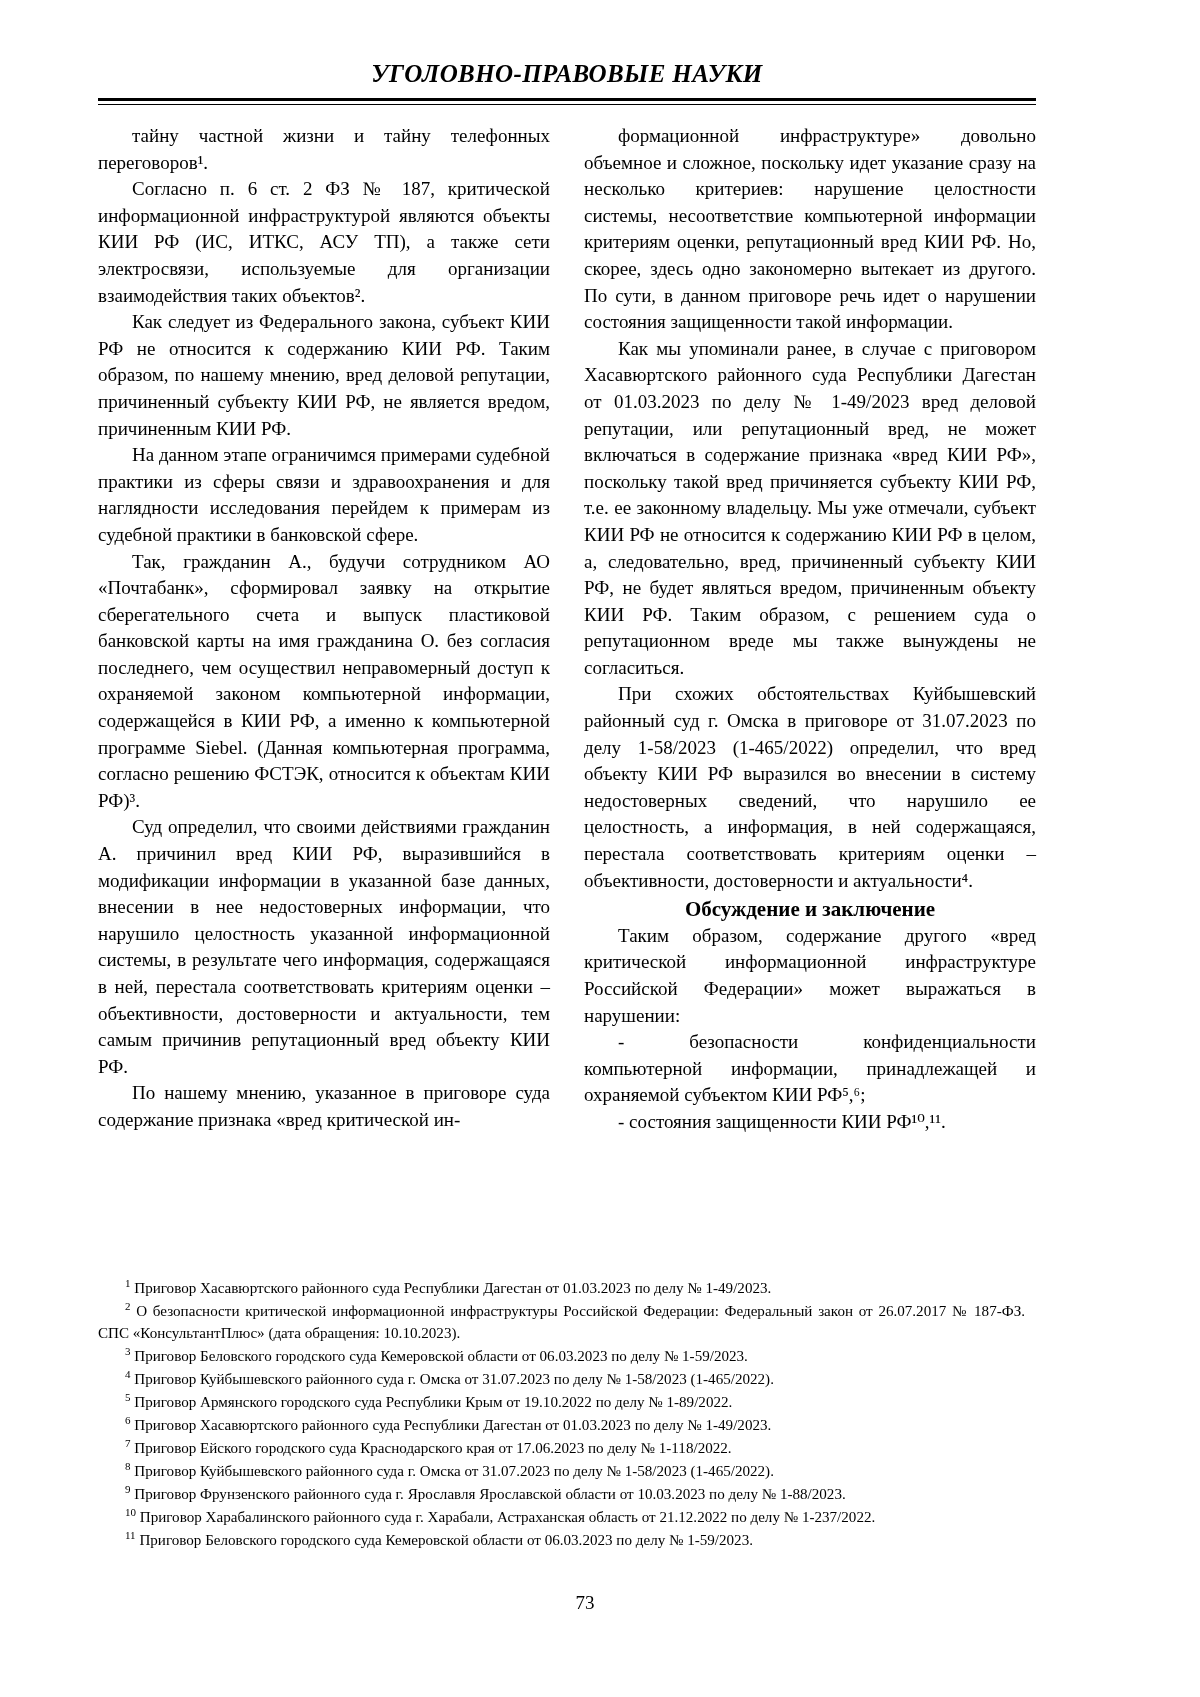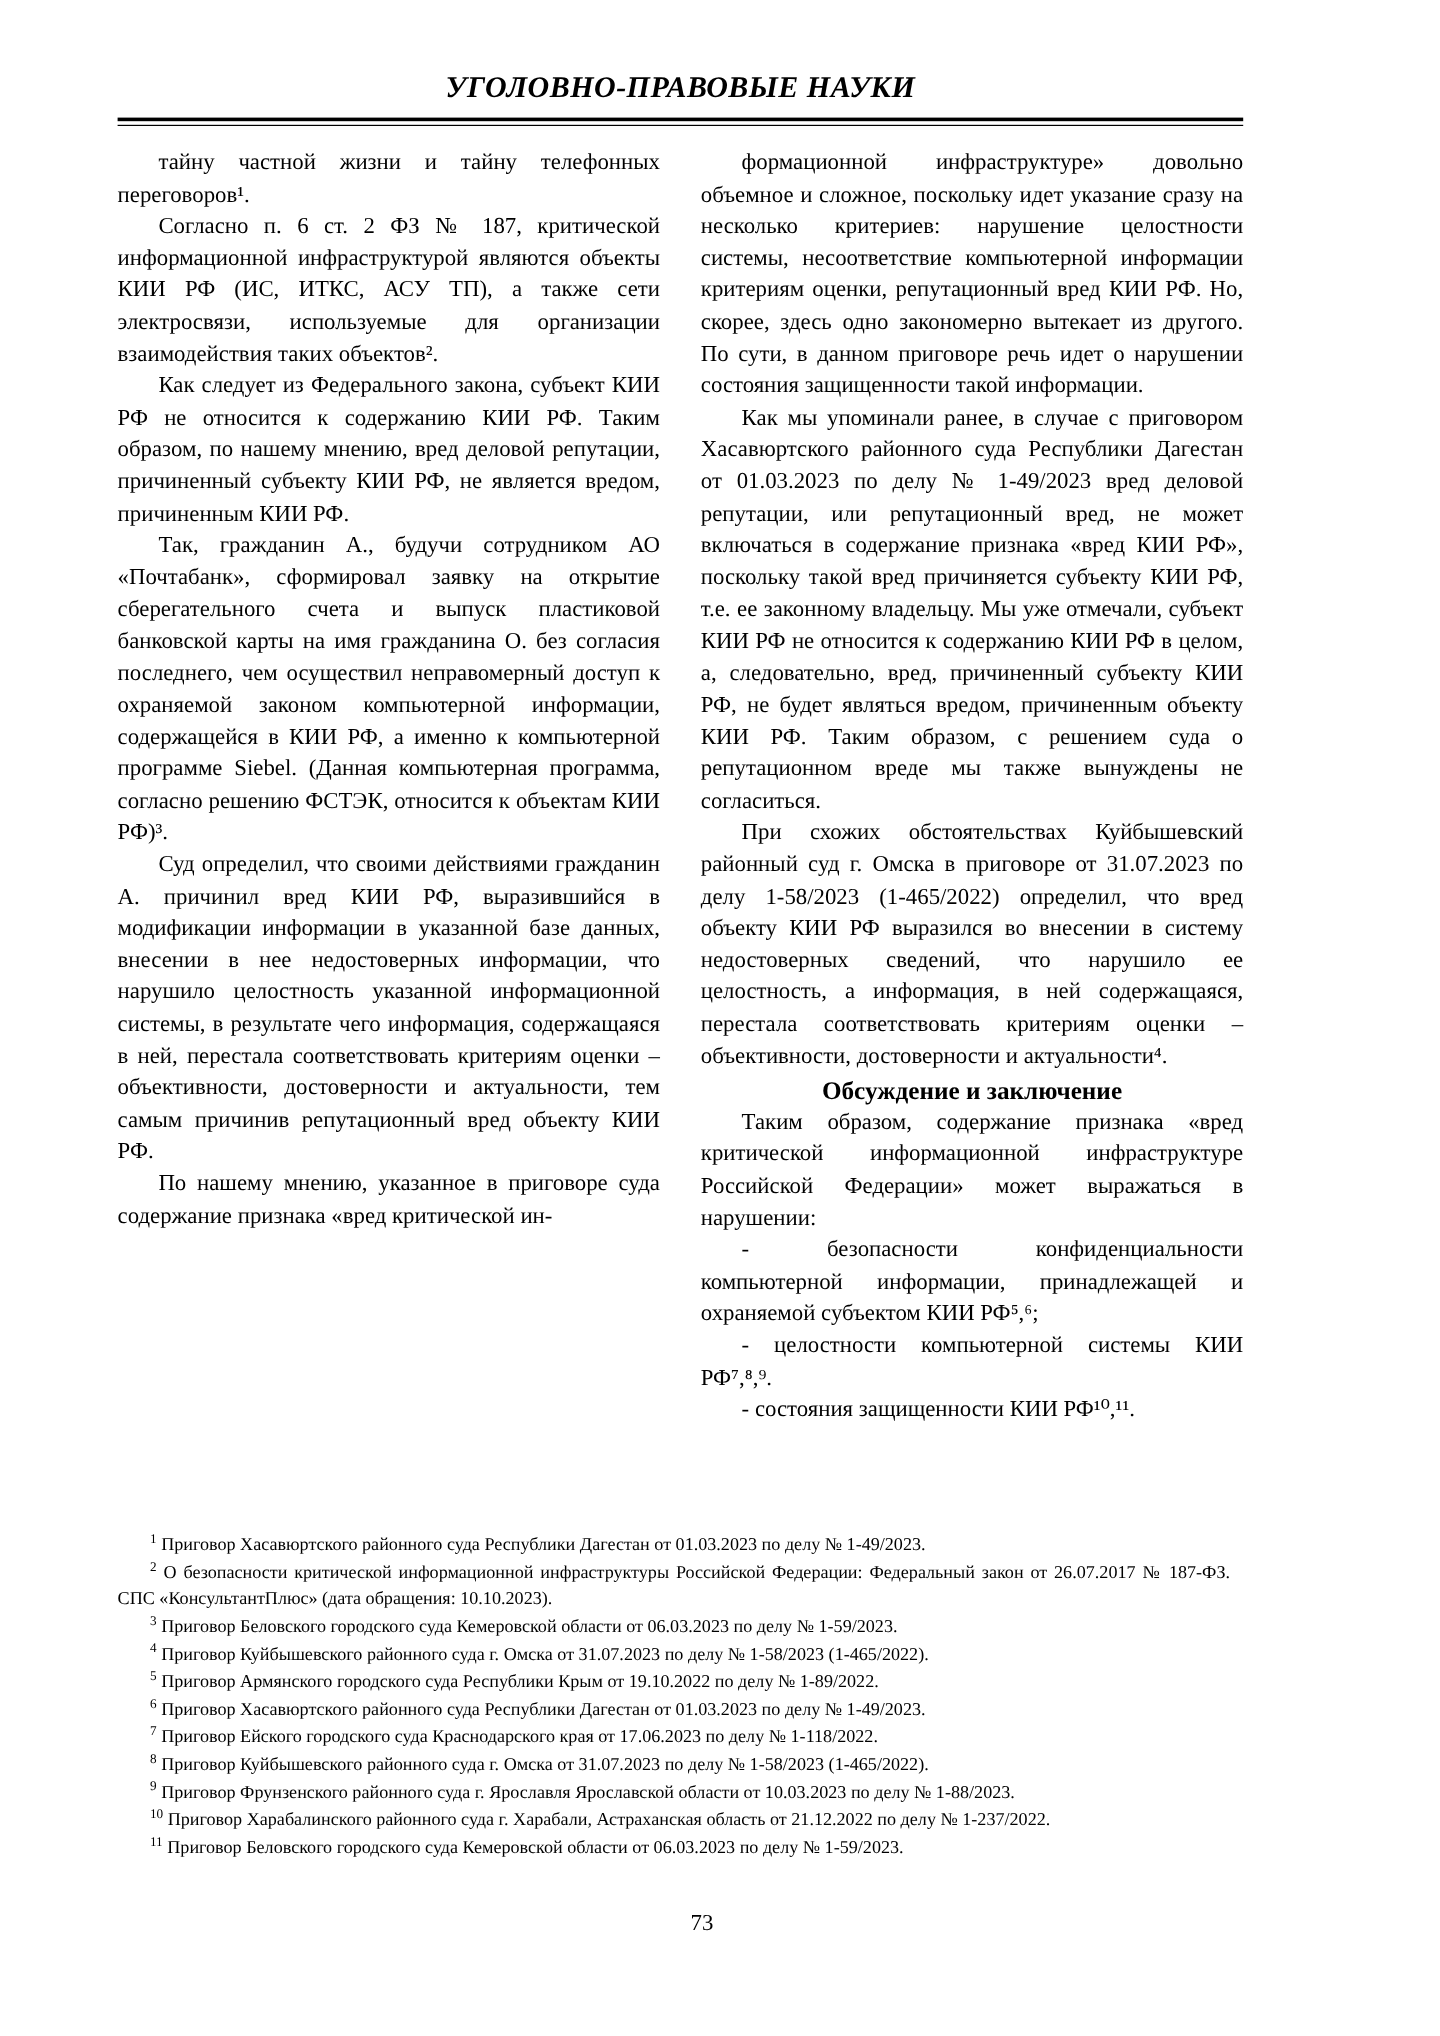--- a/index.html
+++ b/index.html
@@ -99,33 +99,33 @@
 
   <div class="running-head">УГОЛОВНО-ПРАВОВЫЕ НАУКИ</div>
   <div class="rule-double"></div>
 
   <div class="columns">
 
     <div class="col">
       <p class="body">тайну частной жизни и тайну телефонных переговоров¹.</p>
       <p class="body">Согласно п. 6 ст. 2 ФЗ № 187, критической информационной инфраструктурой являются объекты КИИ РФ (ИС, ИТКС, АСУ ТП), а также сети электросвязи, используемые для организации взаимодействия таких объектов².</p>
       <p class="body">Как следует из Федерального закона, субъект КИИ РФ не относится к содержанию КИИ РФ. Таким образом, по нашему мнению, вред деловой репутации, причиненный субъекту КИИ РФ, не является вредом, причиненным КИИ РФ.</p>
+      <p class="body">На данном этапе ограничимся примерами судебной практики из сферы связи и здравоохранения и для наглядности исследования перейдем к примерам из судебной практики в банковской сфере.</p>
       <p class="body">Так, гражданин А., будучи сотрудником АО «Почтабанк», сформировал заявку на открытие сберегательного счета и выпуск пластиковой банковской карты на имя гражданина О. без согласия последнего, чем осуществил неправомерный доступ к охраняемой законом компьютерной информации, содержащейся в КИИ РФ, а именно к компьютерной программе Siebel. (Данная компьютерная программа, согласно решению ФСТЭК, относится к объектам КИИ РФ)³.</p>
       <p class="body">Суд определил, что своими действиями гражданин А. причинил вред КИИ РФ, выразившийся в модификации информации в указанной базе данных, внесении в нее недостоверных информации, что нарушило целостность указанной информационной системы, в результате чего информация, содержащаяся в ней, перестала соответствовать критериям оценки – объективности, достоверности и актуальности, тем самым причинив репутационный вред объекту КИИ РФ.</p>
       <p class="body">По нашему мнению, указанное в приговоре суда содержание признака «вред критической ин-</p>
     </div>
 
     <div class="col">
       <p class="body">формационной инфраструктуре» довольно объемное и сложное, поскольку идет указание сразу на несколько критериев: нарушение целостности системы, несоответствие компьютерной информации критериям оценки, репутационный вред КИИ РФ. Но, скорее, здесь одно закономерно вытекает из другого. По сути, в данном приговоре речь идет о нарушении состояния защищенности такой информации.</p>
       <p class="body">Как мы упоминали ранее, в случае с приговором Хасавюртского районного суда Республики Дагестан от 01.03.2023 по делу № 1-49/2023 вред деловой репутации, или репутационный вред, не может включаться в содержание признака «вред КИИ РФ», поскольку такой вред причиняется субъекту КИИ РФ, т.е. ее законному владельцу. Мы уже отмечали, субъект КИИ РФ не относится к содержанию КИИ РФ в целом, а, следовательно, вред, причиненный субъекту КИИ РФ, не будет являться вредом, причиненным объекту КИИ РФ. Таким образом, с решением суда о репутационном вреде мы также вынуждены не согласиться.</p>
       <p class="body">При схожих обстоятельствах Куйбышевский районный суд г. Омска в приговоре от 31.07.2023 по делу 1-58/2023 (1-465/2022) определил, что вред объекту КИИ РФ выразился во внесении в систему недостоверных сведений, что нарушило ее целостность, а информация, в ней содержащаяся, перестала соответствовать критериям оценки – объективности, достоверности и актуальности⁴.</p>
       <h2 class="subhead">Обсуждение и заключение</h2>
-      <p class="body">Таким образом, содержание признака «вред критической информационной инфраструктуре Российской Федерации» может выражаться в нарушении:</p>
+      <p class="body">Таким образом, содержание другого «вред критической информационной инфраструктуре Российской Федерации» может выражаться в нарушении:</p>
       <p class="body">- безопасности конфиденциальности компьютерной информации, принадлежащей и охраняемой субъектом КИИ РФ⁵,⁶;</p>
-      <p class="body">- целостности компьютерной системы КИИ РФ⁷,⁸,⁹.</p>
       <p class="body">- состояния защищенности КИИ РФ¹⁰,¹¹.</p>
     </div>
 
   </div>
 
   <div class="footnotes">
     <div class="footnote-rule"></div>
     <p class="fn"><span class="fnum">1</span> <span>Приговор Хасавюртского районного суда Республики Дагестан от 01.03.2023 по делу № 1-49/2023.</span></p>
     <p class="fn"><span class="fnum">2</span> <span>О безопасности критической информационной инфраструктуры Российской Федерации: Федеральный закон от 26.07.2017 № 187-ФЗ. СПС «КонсультантПлюс» (дата обращения: 10.10.2023).</span></p>
     <p class="fn"><span class="fnum">3</span> <span>Приговор Беловского городского суда Кемеровской области от 06.03.2023 по делу № 1-59/2023.</span></p>

